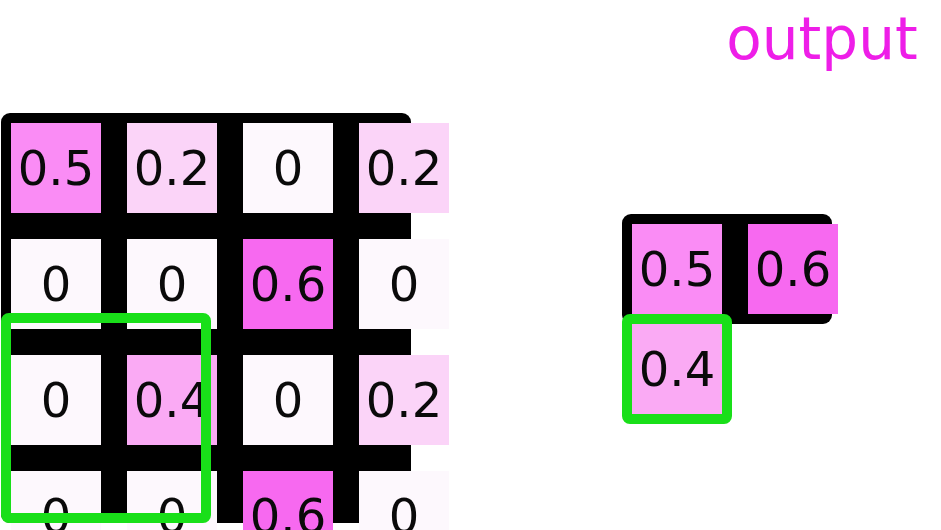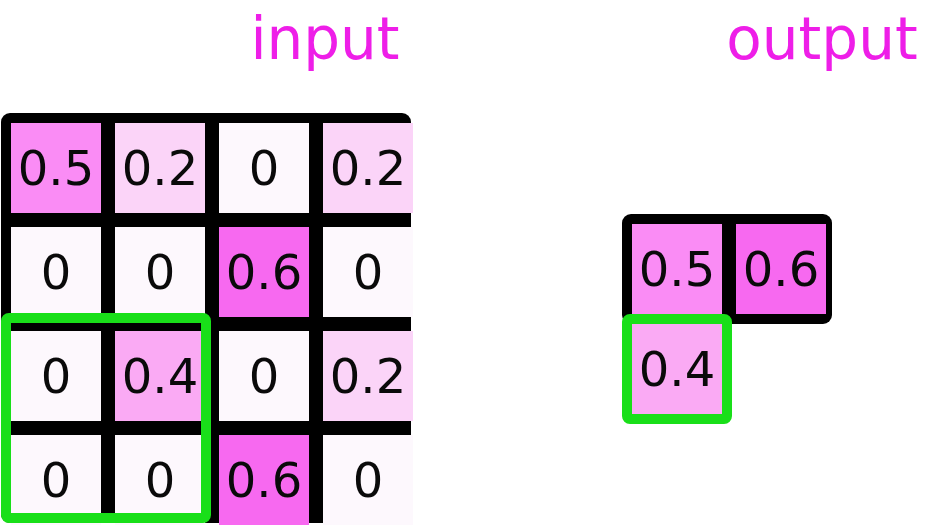--- a/index.html
+++ b/index.html
@@ -23,21 +23,21 @@
     line-height: 1.3;
     text-align: center;
     font-weight: 400;
   }
   .title-input  { left: 195px; }
   .title-output { left: 692px; }
 
   .grid {
     position: absolute;
     display: grid;
-    gap: 14px;
+    gap: 26px;
     padding: 10px;
     box-sizing: border-box;
     border-radius: 9px;
     z-index: 1;
   }
   .input-grid {
     left: 1px;
     top: 113px;
     width: 410px;
     height: 410px;
@@ -81,21 +81,20 @@
     top: 314px;
     width: 110px;
     height: 110px;
   }
 </style>
 </head>
 <body>
 
 <div class="canvas" style="background: rgb(255, 255, 255);">
 
-  <div class="title title-input" style="color: rgb(238, 30, 232);">input</div>
 
   <div class="title title-output" style="color: rgb(238, 30, 232);">output</div>
 
   <div class="grid input-grid" style="background: rgb(0, 0, 0);">
       <div class="cell" style="background: rgb(250, 140, 245); color: rgb(10, 10, 10);">0.5</div>
       <div class="cell" style="background: rgb(251, 212, 248); color: rgb(10, 10, 10);">0.2</div>
       <div class="cell" style="background: rgb(253, 248, 253); color: rgb(10, 10, 10);">0</div>
       <div class="cell" style="background: rgb(251, 212, 248); color: rgb(10, 10, 10);">0.2</div>
       <div class="cell" style="background: rgb(253, 248, 253); color: rgb(10, 10, 10);">0</div>
       <div class="cell" style="background: rgb(253, 248, 253); color: rgb(10, 10, 10);">0</div>

